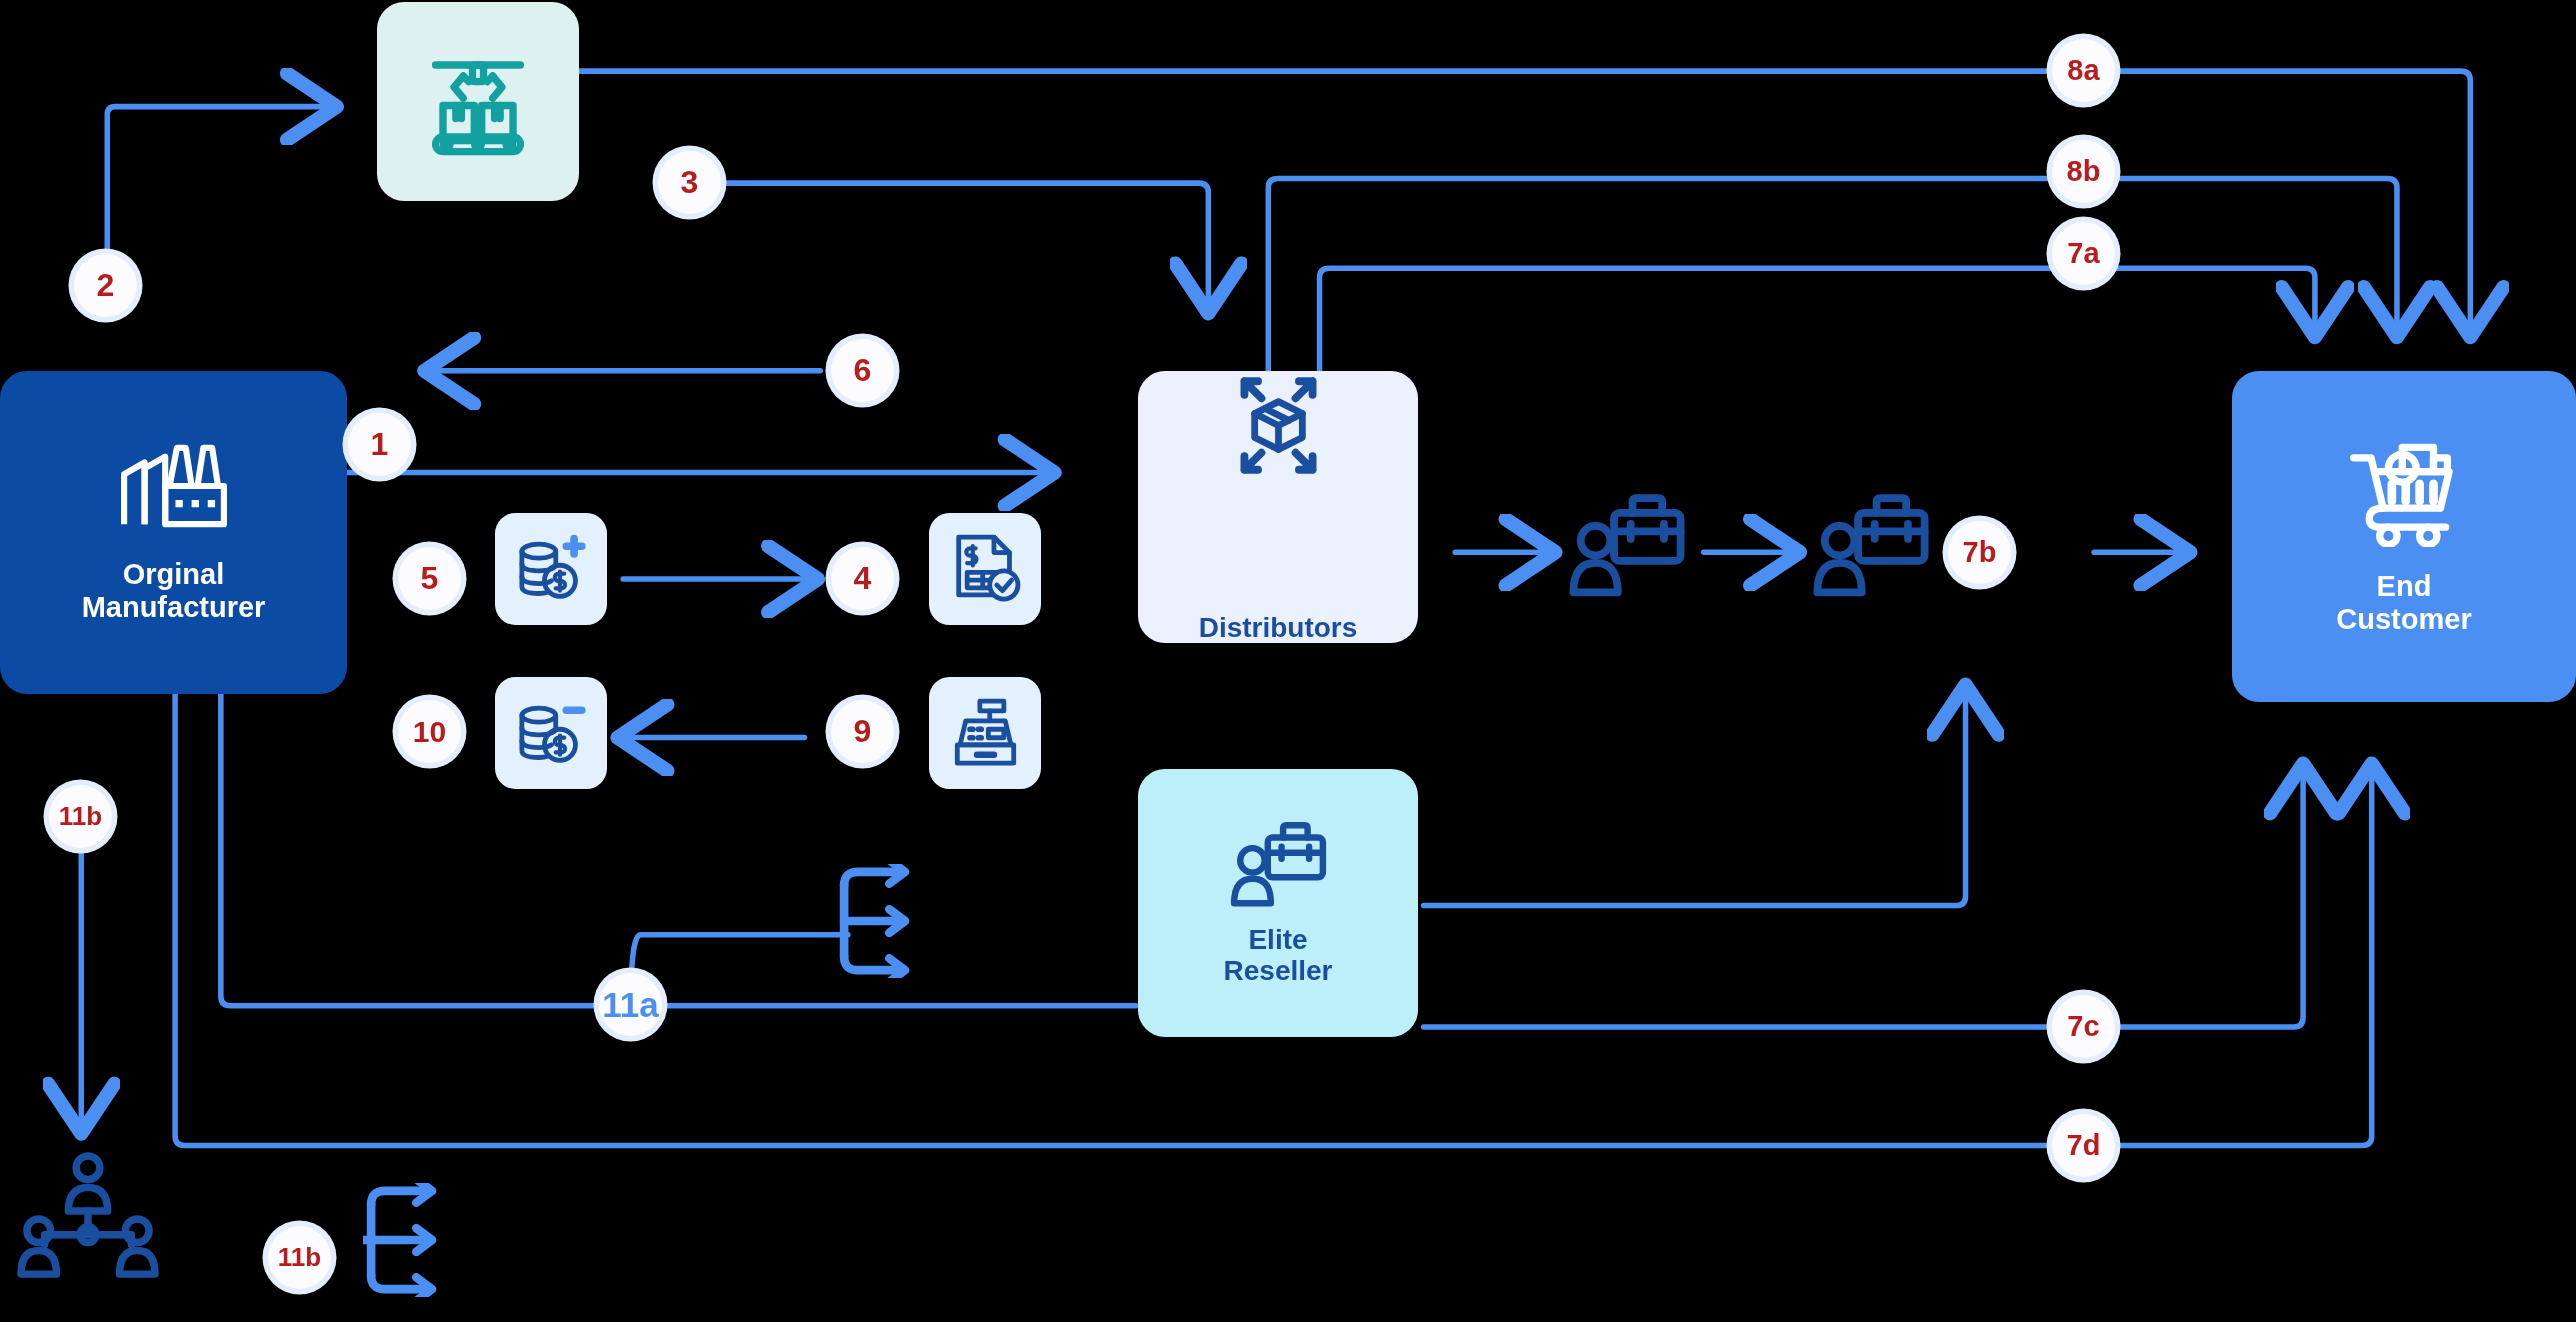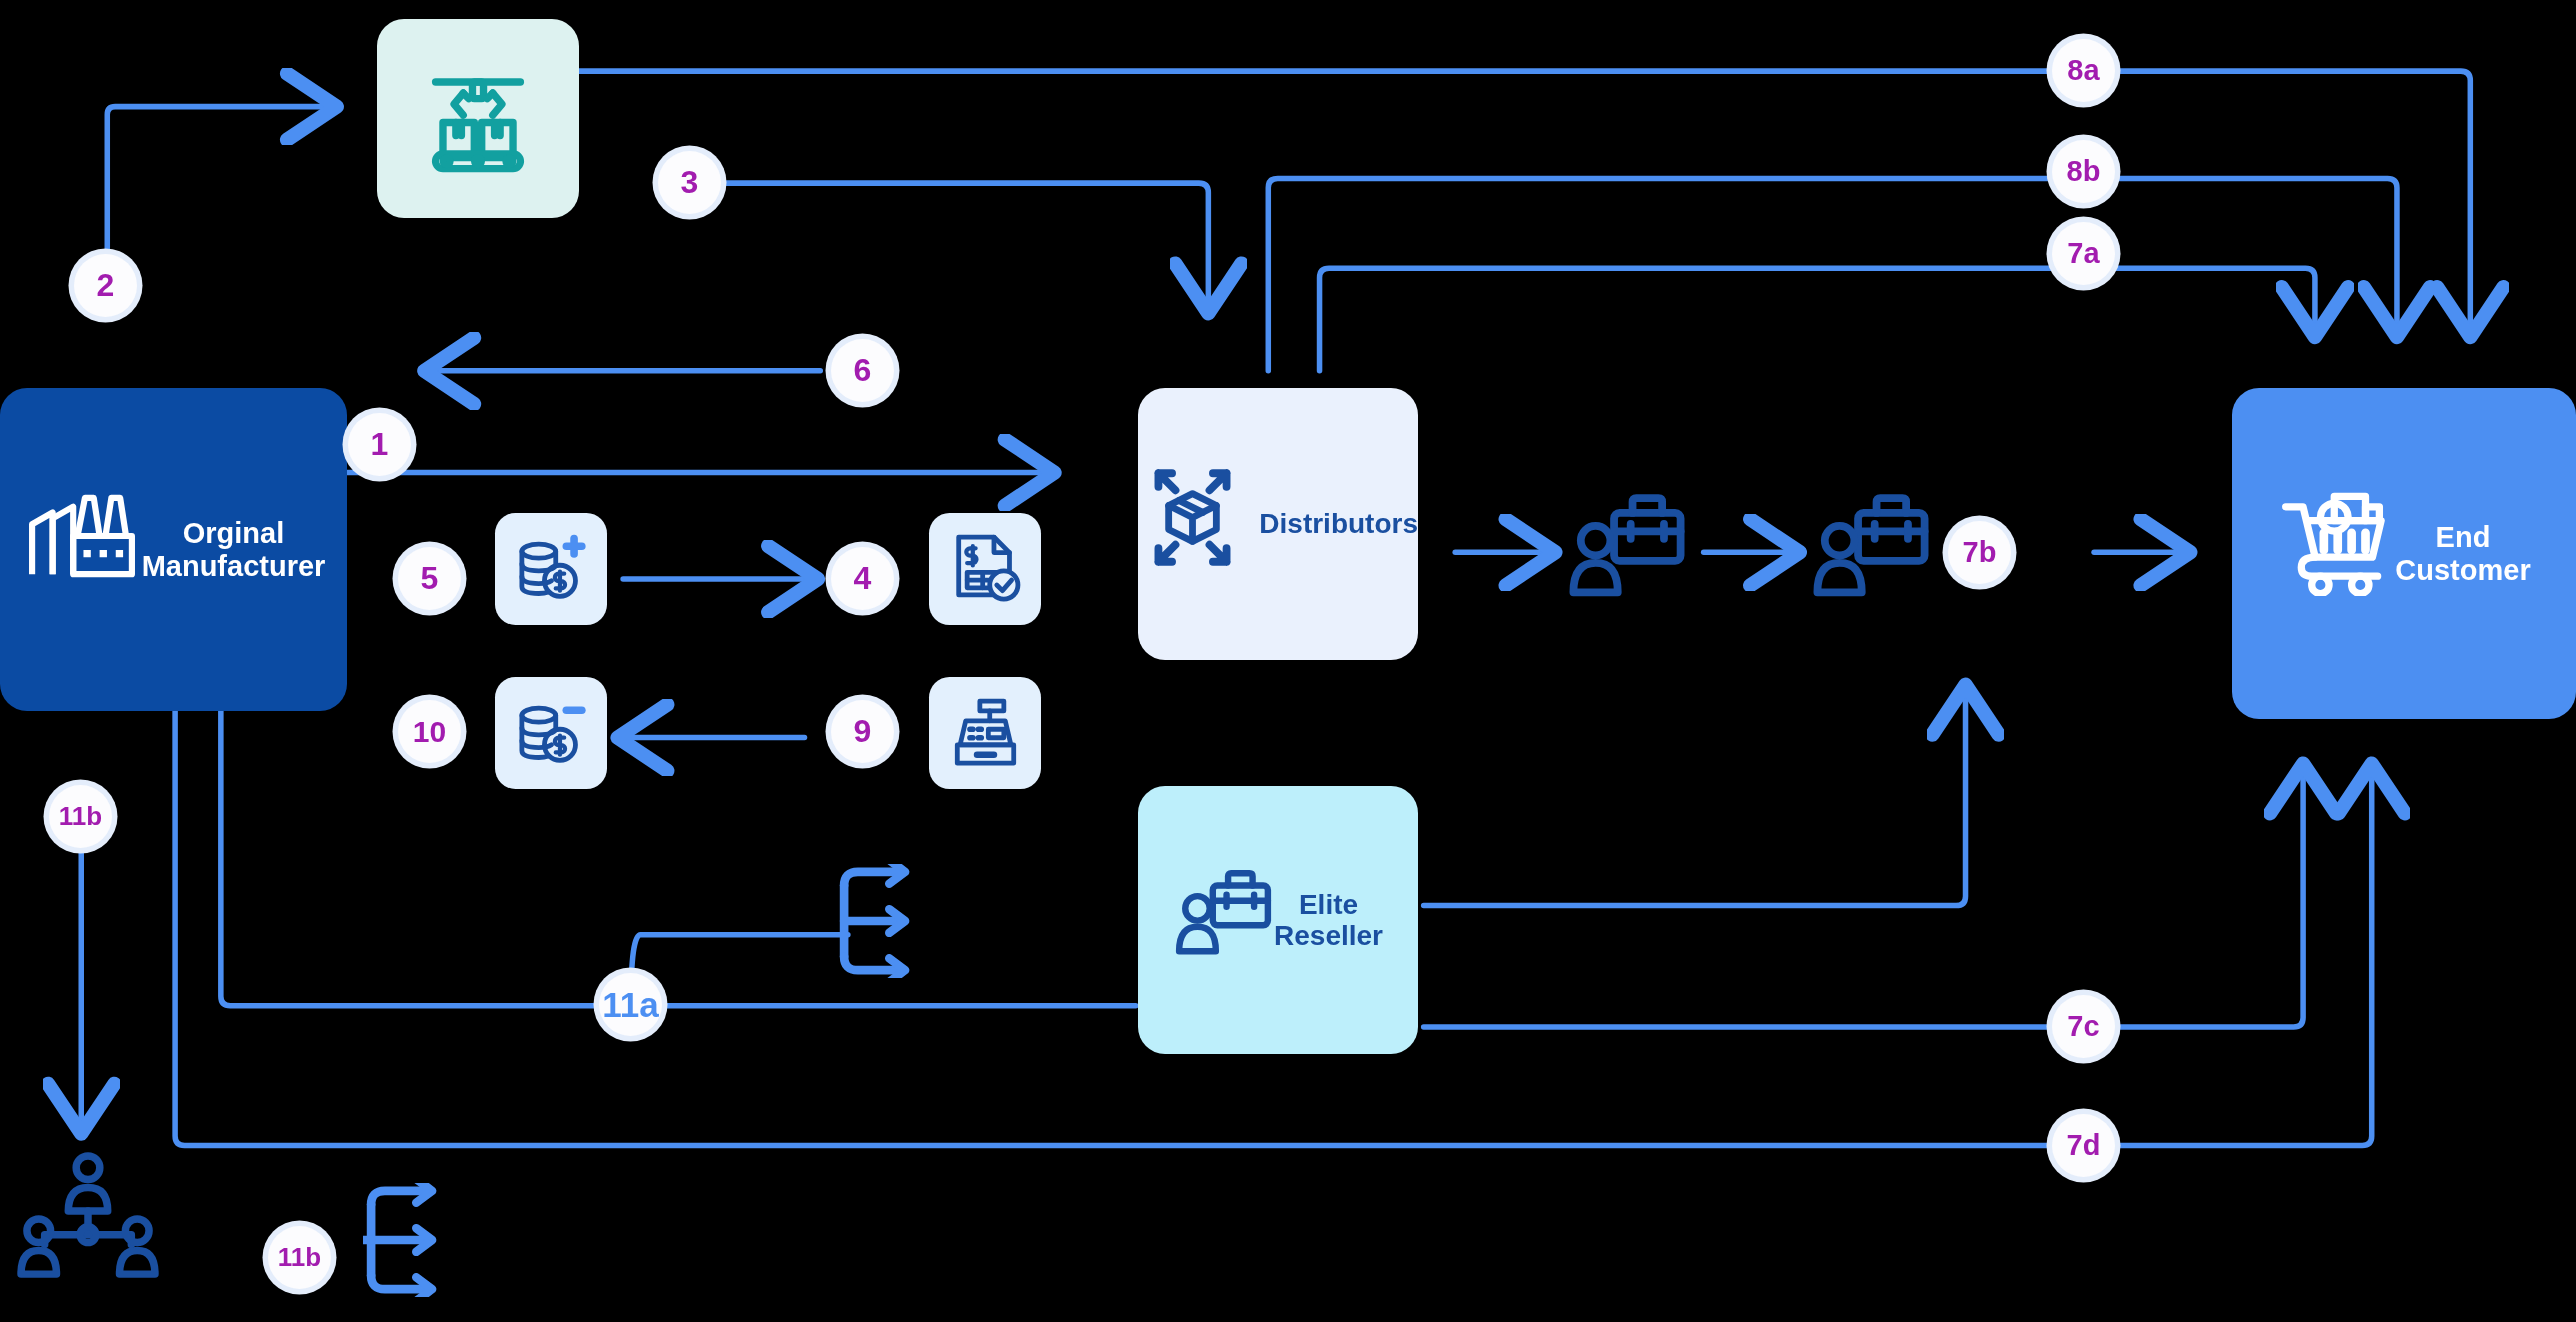--- a/index.html
+++ b/index.html
@@ -1,36 +1,36 @@
 <!DOCTYPE html>
 <html style="font-size:12.6px"><head>
 <meta charset="utf-8">
 <style>
   html,body{margin:0;padding:0;background:#000;}
   body{font-family:"Liberation Sans", sans-serif;}
   #stage{position:relative;width:2576px;height:1323px;background:#000;overflow:hidden;}
   svg#wires{position:absolute;left:0;top:0;width:2576px;height:1323px;}
 
-  .node{position:absolute;border-radius:27px;display:flex;flex-direction:row;
-        align-items:center;justify-content:center;box-sizing:border-box;margin-top:17px;}
+  .node{position:absolute;border-radius:27px;display:flex;flex-direction:column;
+        align-items:center;justify-content:center;box-sizing:border-box;}
   .node .label{font-weight:bold;text-align:center;line-height:1.12;}
 
   .node-mfr{background:#0B4BA3;color:#fff;}
   .node-dist{background:#EAF1FD;color:#1A4FA0;justify-content:space-between;}
   .node-elite{background:#BDEFFB;color:#1A4FA0;}
   .node-cust{background:#4C8FF2;color:#fff;}
   .node-prod{background:#DDF2F0;}
 
   .miniIcon{position:absolute;background:#E3F0FD;border-radius:20.5px;
             display:flex;align-items:center;justify-content:center;}
 
   .badge{position:absolute;border-radius:50%;background:#FCFCFE;
          box-shadow:0 0 0 5.5px #E4EDFB;
          display:flex;align-items:center;justify-content:center;
-         font-weight:bold;color:#a21caf;}
+         font-weight:bold;color:#b91c1c;}
   .badge.light{color:#4C8FF2;}
 
   .plainIcon{position:absolute;}
 </style>
 </head>
 <body>
 
 <div id="stage">
 
   <svg id="wires" viewBox="0 0 3266 1677">

